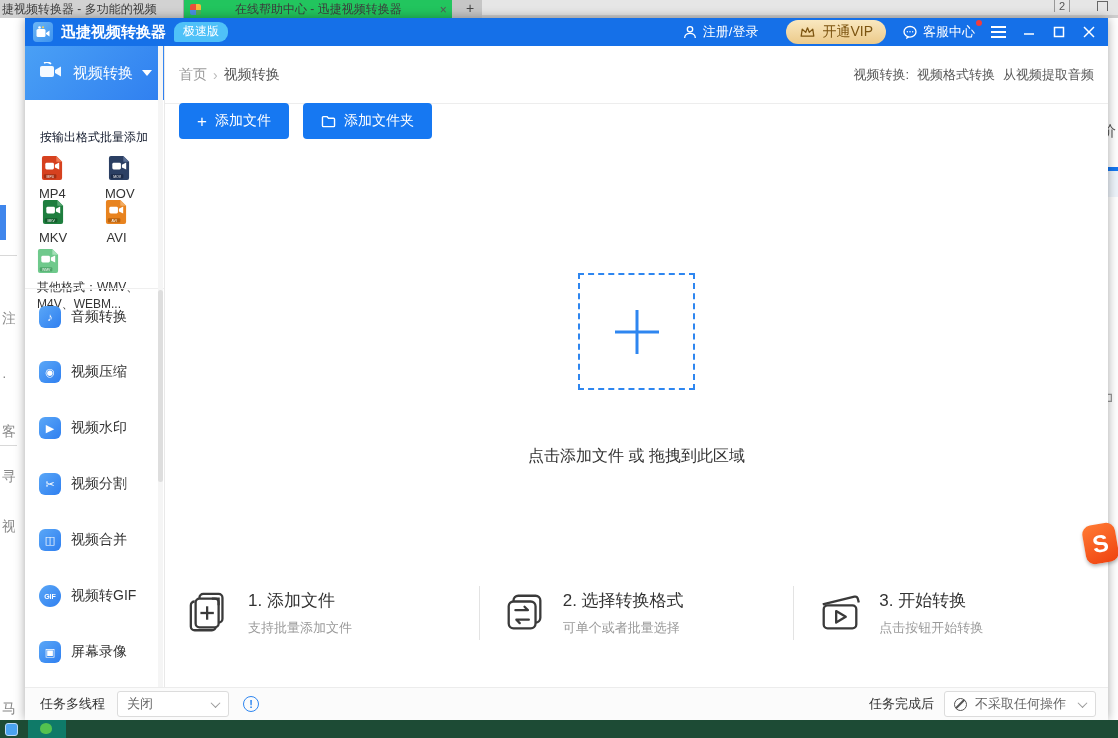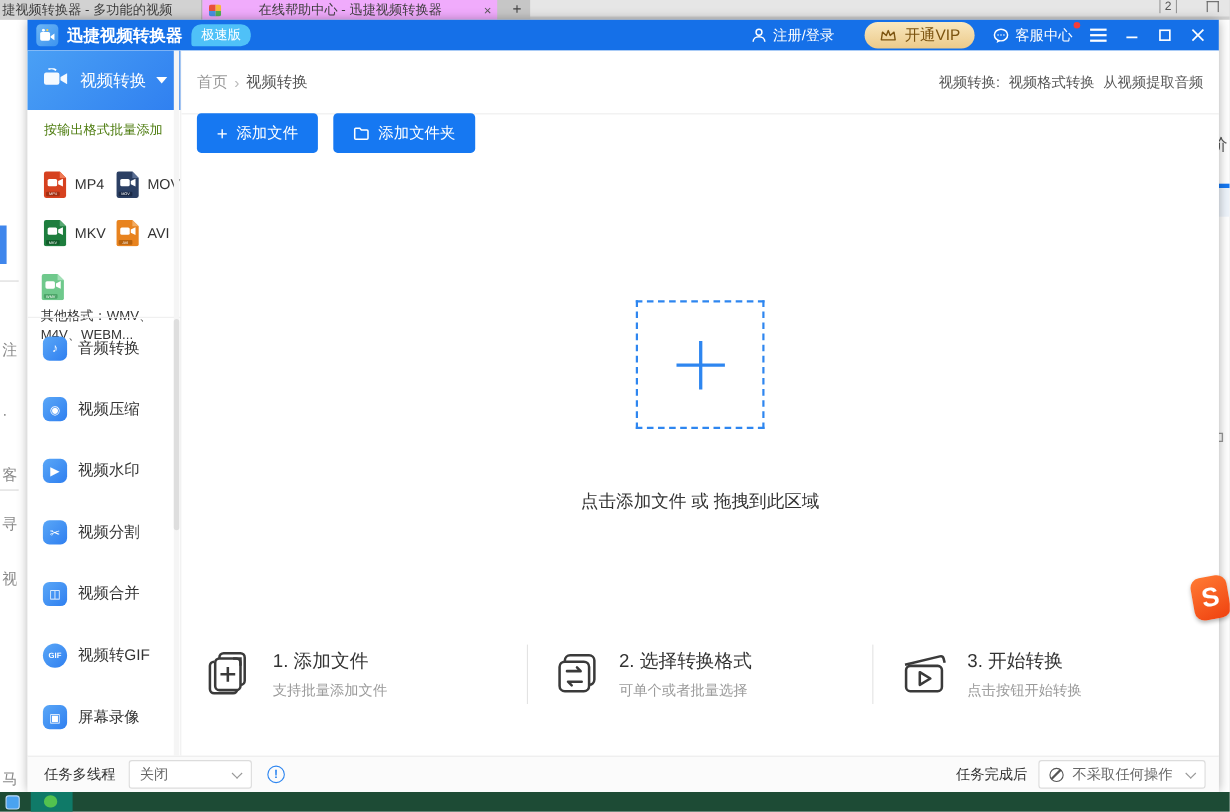--- a/index.html
+++ b/index.html
@@ -4,21 +4,21 @@
 <style>
   * { margin:0; padding:0; box-sizing:border-box; }
   html,body { width:1118px; height:738px; overflow:hidden; }
   body { font-family:"Liberation Sans","DejaVu Sans",sans-serif; background:#d9d9d9; position:relative; }
 
   
   .browser-strip { position:absolute; left:0; top:0; width:1118px; height:18px; background:#cfcfcf; }
   .browser-strip .tabzone { position:absolute; left:0; top:0; height:18px; width:482px; background:#c6c6c6; display:flex; align-items:flex-start; }
   .bg-tab { height:18px; padding:1px 8px 0 6px; font-size:12px; color:#3c3c3c; white-space:nowrap; overflow:hidden; display:flex; align-items:center; gap:5px; }
   .bg-tab.t1 { width:188px; background:#d2d2d2; border-right:1px solid #a8a8a8; margin-left:-4px; }
-  .bg-tab.t2 { width:268px; background:#f0abfc;gap:34px; }
+  .bg-tab.t2 { width:268px; background:#22c55e;gap:34px; }
   .quad-icon { width:11px; height:11px; flex:0 0 auto; display:grid; grid-template-columns:1fr 1fr; grid-template-rows:1fr 1fr; border-radius:2px; overflow:hidden; }
   .quad-icon i:nth-child(1){background:#e94f3c}.quad-icon i:nth-child(2){background:#f6b73c}
   .quad-icon i:nth-child(3){background:#4a90e2}.quad-icon i:nth-child(4){background:#50b154}
   .tab-close { color:#555; font-size:12px; margin-left:4px; }
   .newtab { position:absolute; left:466px; top:0; font-size:14px; color:#444; }
   .strip-right { position:absolute; right:0; top:0; height:15px; left:482px; background:#e6e6e6; }
   .win-count { position:absolute; right:48px; top:0; font-size:11px; color:#555; border-left:1px solid #999; border-right:1px solid #999; padding:0 4px; }
   .win-glyph { position:absolute; right:10px; top:1px; width:11px; height:10px; border:1.5px solid #666; border-bottom:none; }
 
   
@@ -52,22 +52,22 @@
   .hamburger { display:flex; flex-direction:column; gap:3px; }
   .hamburger i { width:15px; height:2px; background:#fff; }
   .winbtn { width:14px; height:14px; position:relative; display:flex; align-items:center; justify-content:center; }
 
   
   .sidebar { position:absolute; left:0; top:28px; width:140px; bottom:33px; background:#fff; border-right:1px solid #e9e9e9; }
   .side-active { position:absolute; left:0; top:0; width:100%; height:54px; background:linear-gradient(135deg,#4aa0f5,#2f7ff0); color:#fff; display:flex; align-items:center; }
   .side-active .cam { margin-left:14px; }
   .side-active .lbl { font-size:15px; margin-left:10px; }
   .caret-down { position:absolute; right:12px; top:24px; width:0; height:0; border-left:5px solid transparent; border-right:5px solid transparent; border-top:6px solid #fff; }
-  .batch-hint { position:absolute; left:15px; top:64px; font-size:12px; color:#4d7c0f; white-space:nowrap; }
-  .fmt-cell { position:absolute; display:flex; align-items:center; gap:6px; font-size:13px; color:#333; }
+  .batch-hint { position:absolute; left:15px; top:83px; font-size:12px; color:#0f172a; white-space:nowrap; }
+  .fmt-cell { position:absolute; display:flex; align-items:center; gap:6px; font-size:13px; color:#333;flex-direction:column; }
   .fmt-other { position:absolute; left:12px; top:196px; display:flex; align-items:flex-start; gap:6px; font-size:12px; color:#333; line-height:17px; width:126px;flex-direction:column; }
   .side-divider { position:absolute; left:0; top:242px; width:100%; height:1px; background:#efefef; }
   .side-item { position:absolute; left:14px; height:26px; display:flex; align-items:center; gap:10px; font-size:14px; color:#333; white-space:nowrap; }
   .side-ic { width:22px; height:22px; border-radius:6px; background:linear-gradient(135deg,#5aa7f7,#2f7ff0); color:#fff; display:flex; align-items:center; justify-content:center; font-size:11px; flex:0 0 auto; }
   .side-ic.round { border-radius:50%; font-size:7px; font-weight:bold; letter-spacing:0; }
   .side-scroll { position:absolute; right:1px; top:0; bottom:0; width:5px; background:#f5f5f5; }
   .side-scroll i { position:absolute; left:0; width:5px; top:38%; height:30%; background:#dedede; border-radius:3px; }
 
   
   .main { position:absolute; left:140px; top:28px; right:0; bottom:33px; background:#fff; }

